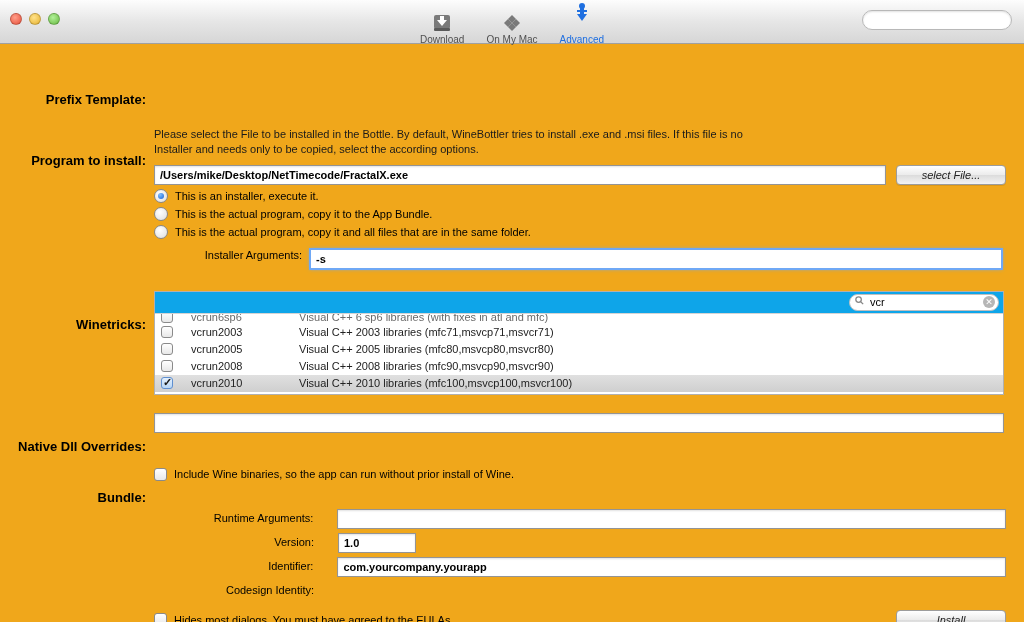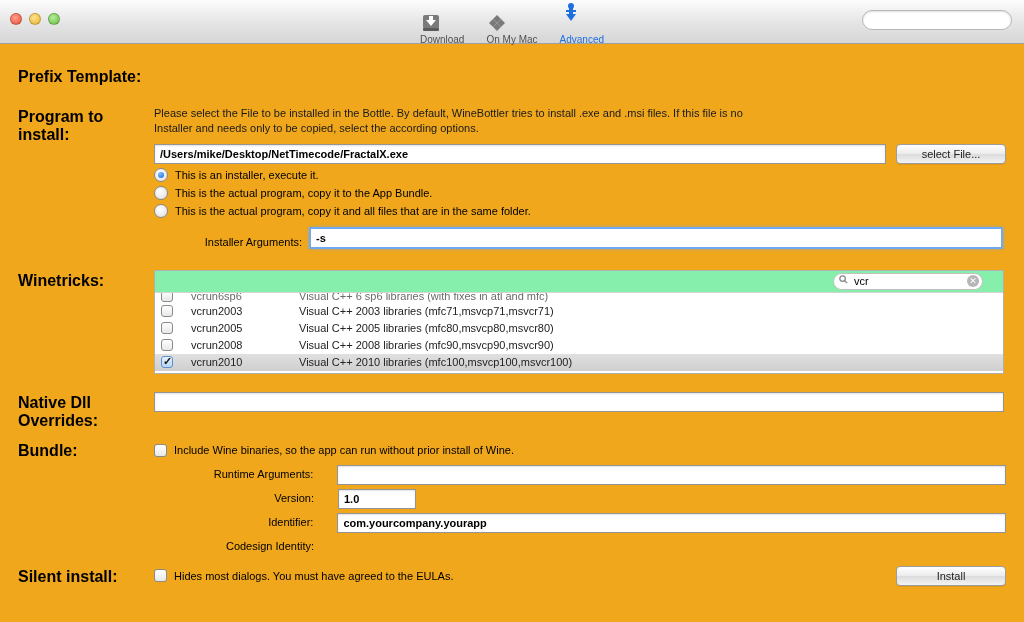--- a/index.html
+++ b/index.html
@@ -38,21 +38,21 @@
 .toolbar-center {
   margin: 0 auto;
   display: flex;
   gap: 22px;
   align-items: flex-end;
   padding-top: 2px;
 }
 .tb-item {
   display: flex;
   flex-direction: column;
-  align-items: flex-start;
+  align-items: center;
   font-size: 10px;
   color: #505050;
   cursor: default;
 }
 .tb-item.selected { color: #1f6fe0; gap: 12px; }
 .tb-icon {
   width: 22px; height: 20px;
   display: flex; align-items: center; justify-content: center;
   margin-bottom: 1px;
 }
@@ -83,25 +83,27 @@
   padding: 22px 18px 12px 18px;
 }
 .row {
   display: flex;
   align-items: flex-start;
   margin-bottom: 8px;
 }
 .row.tight { margin-bottom: 4px; }
 .label-col {
   width: 136px;
+  text-align: right;
   padding-right: 8px;
   font-weight: bold;
-  font-size: 16px;
+  font-size: 13px;
   color: #000;
   padding-top: 2px;
+  margin-top: 24px;
 }
 .sub-label-col {
   width: 320px;
   text-align: right;
   padding-right: 24px;
   font-size: 11px;
   color: #000;
   padding-top: 3px;
 }
 .field-col { flex: 1; }
@@ -149,20 +151,21 @@
 .aqua-btn {
   height: 20px;
   min-width: 110px;
   padding: 0 8px;
   border: 1px solid #9c9c9c;
   border-radius: 4px;
   background: linear-gradient(to bottom, #ffffff, #ececec 48%, #dcdcdc 52%, #f3f3f3);
   font-size: 11px;
   color: #222;
   box-shadow: 0 1px 0 rgba(0,0,0,0.08);
+  font-style: italic;
 }
 .aqua-btn.primary { min-width: 110px; }
 
 .radio-row, .check-row {
   display: flex; align-items: center; gap: 7px;
   margin: 4px 0;
 }
 .radio {
   width: 14px; height: 14px; border-radius: 50%;
   border: 1px solid #888;
@@ -196,22 +199,22 @@
   display: flex;
   flex-direction: column;
   overflow: hidden;
 }
 .winetricks-search-row {
   height: 22px;
   border-bottom: 1px solid #d4d4d4;
   display: flex;
   justify-content: flex-end;
   align-items: center;
-  padding: 0 20px;
-  background: #86efac;
+  padding: 0 4px;
+  background: #0ea5e9;
 }
 .winetricks-search-row .search-wrap input {
   width: 150px; height: 17px; border-radius: 9px;
   border: 1px solid #bfbfbf; padding: 0 18px 0 20px;
   font-size: 11px;
 }
 .winetricks-search-row .search-wrap { position: relative; }
 .winetricks-search-row .search-wrap .mag { left:5px; top:1px; font-size:10px; }
 .winetricks-search-row .search-wrap .clear {
   position: absolute; right: 4px; top: 2px;
@@ -330,21 +333,21 @@
       <div class="radio-row">
         <div class="radio"></div>
         <span>This is the actual program, copy it to the App Bundle.</span>
       </div>
       <div class="radio-row">
         <div class="radio"></div>
         <span>This is the actual program, copy it and all files that are in the same folder.</span>
       </div>
 
       <div style="height:6px"></div>
-      <div style="display:flex;align-items:flex-end">
+      <div style="display:flex;align-items:flex-start">
         <div style="width:156px;text-align:right;padding-right:8px">Installer Arguments:</div>
         <input class="text-input focused" style="width: 692px;" value="-s">
       </div>
     </div>
   </div>
 
   <div style="height:14px"></div>
 
   <div class="row">
     <div class="label-col">Winetricks:</div>

